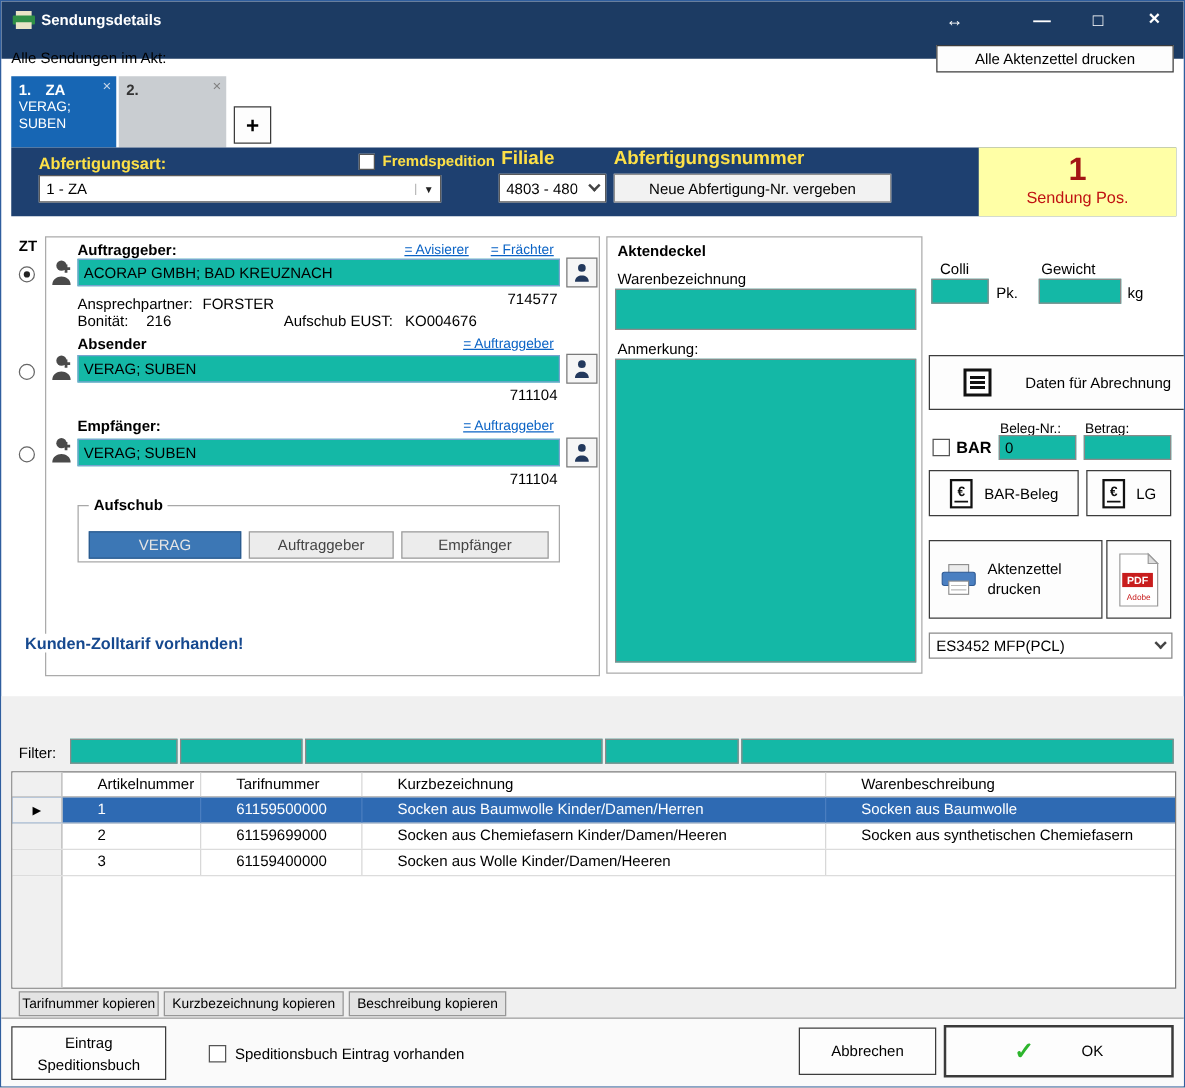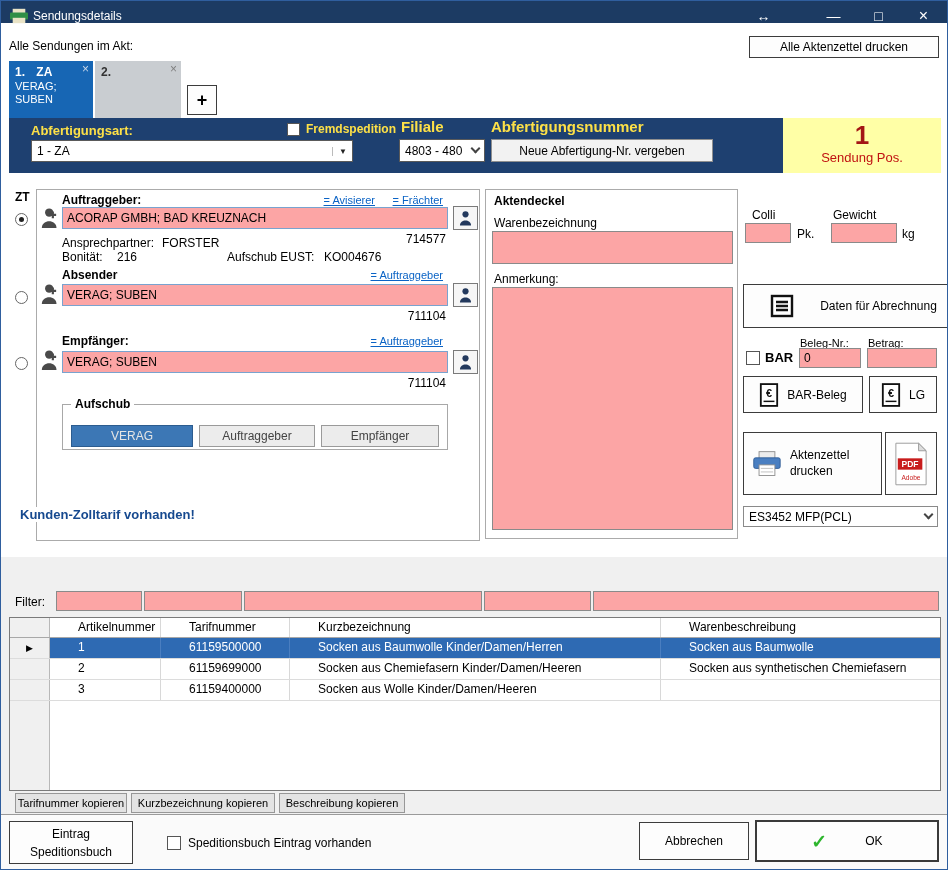--- a/index.html
+++ b/index.html
@@ -1,28 +1,28 @@
 <!DOCTYPE html>
 <html><head>
 <meta charset="utf-8">
 <style>
   * { margin:0; padding:0; box-sizing:border-box; }
   body { font-family:"Liberation Sans", sans-serif; font-size:12px; color:#000; background:#777; }
   .window { position:relative; width:948px; height:870px; background:#fff; border:1px solid #2f5e9e; overflow:hidden; }
   .abs { position:absolute; }
 
   
-  .titlebar { position:absolute; left:0; top:0; width:100%; height:22px; background:#1c3b63; color:#fff; }
+  .titlebar { position:absolute; left:0; top:0; width:100%; height:46px; background:#1c3b63; color:#fff;font-weight:bold; }
   .title-text { position:absolute; left:32px; top:0; line-height:30px; font-size:12px; }
   .win-btn { position:absolute; top:0; width:45px; height:30px; color:#fff; display:flex; align-items:center; justify-content:center; font-size:14px; cursor:default; }
 
   
   .btn { background:#fdfdfd; border:1px solid #3c3c3c; font:inherit; display:flex; align-items:center; justify-content:center; text-align:center; cursor:default; }
   .btn-sm { background:#e3e3e3; border:1px solid #979797; font-size:11px; display:flex; align-items:center; justify-content:center; cursor:default; }
-  .tb { border:1px solid #79a3cf; background:#fca5a5; font:inherit; padding:0 4px; }
+  .tb { border:1px solid #79a3cf; background:#14b8a6; font:inherit; padding:0 4px; }
   .tb-gray { border:1px solid #8a8a8a; }
   .combo { background:#fff; border:1px solid #5a5a5a; display:flex; align-items:center; justify-content:space-between; padding:0 5px; cursor:default; }
   .chev { width:7px; height:7px; border-right:2px solid #444; border-bottom:2px solid #444; transform:rotate(45deg); margin-top:-4px; flex:none; }
   .cb { display:inline-block; width:13px; height:13px; background:#fff; border:1px solid #555; flex:none; }
   .radio { position:absolute; width:13px; height:13px; border:1px solid #666; border-radius:50%; background:#fff; }
   .radio.on::after { content:""; position:absolute; left:3px; top:3px; width:5px; height:5px; border-radius:50%; background:#222; }
   .b { font-weight:bold; }
   .wlabel { color:#fde047; font-weight:bold; }
   .link { color:#0a63c5; text-decoration:underline; font-size:11px; cursor:default; }
   .panel { position:absolute; border:1px solid #ababab; background:#fff; }

